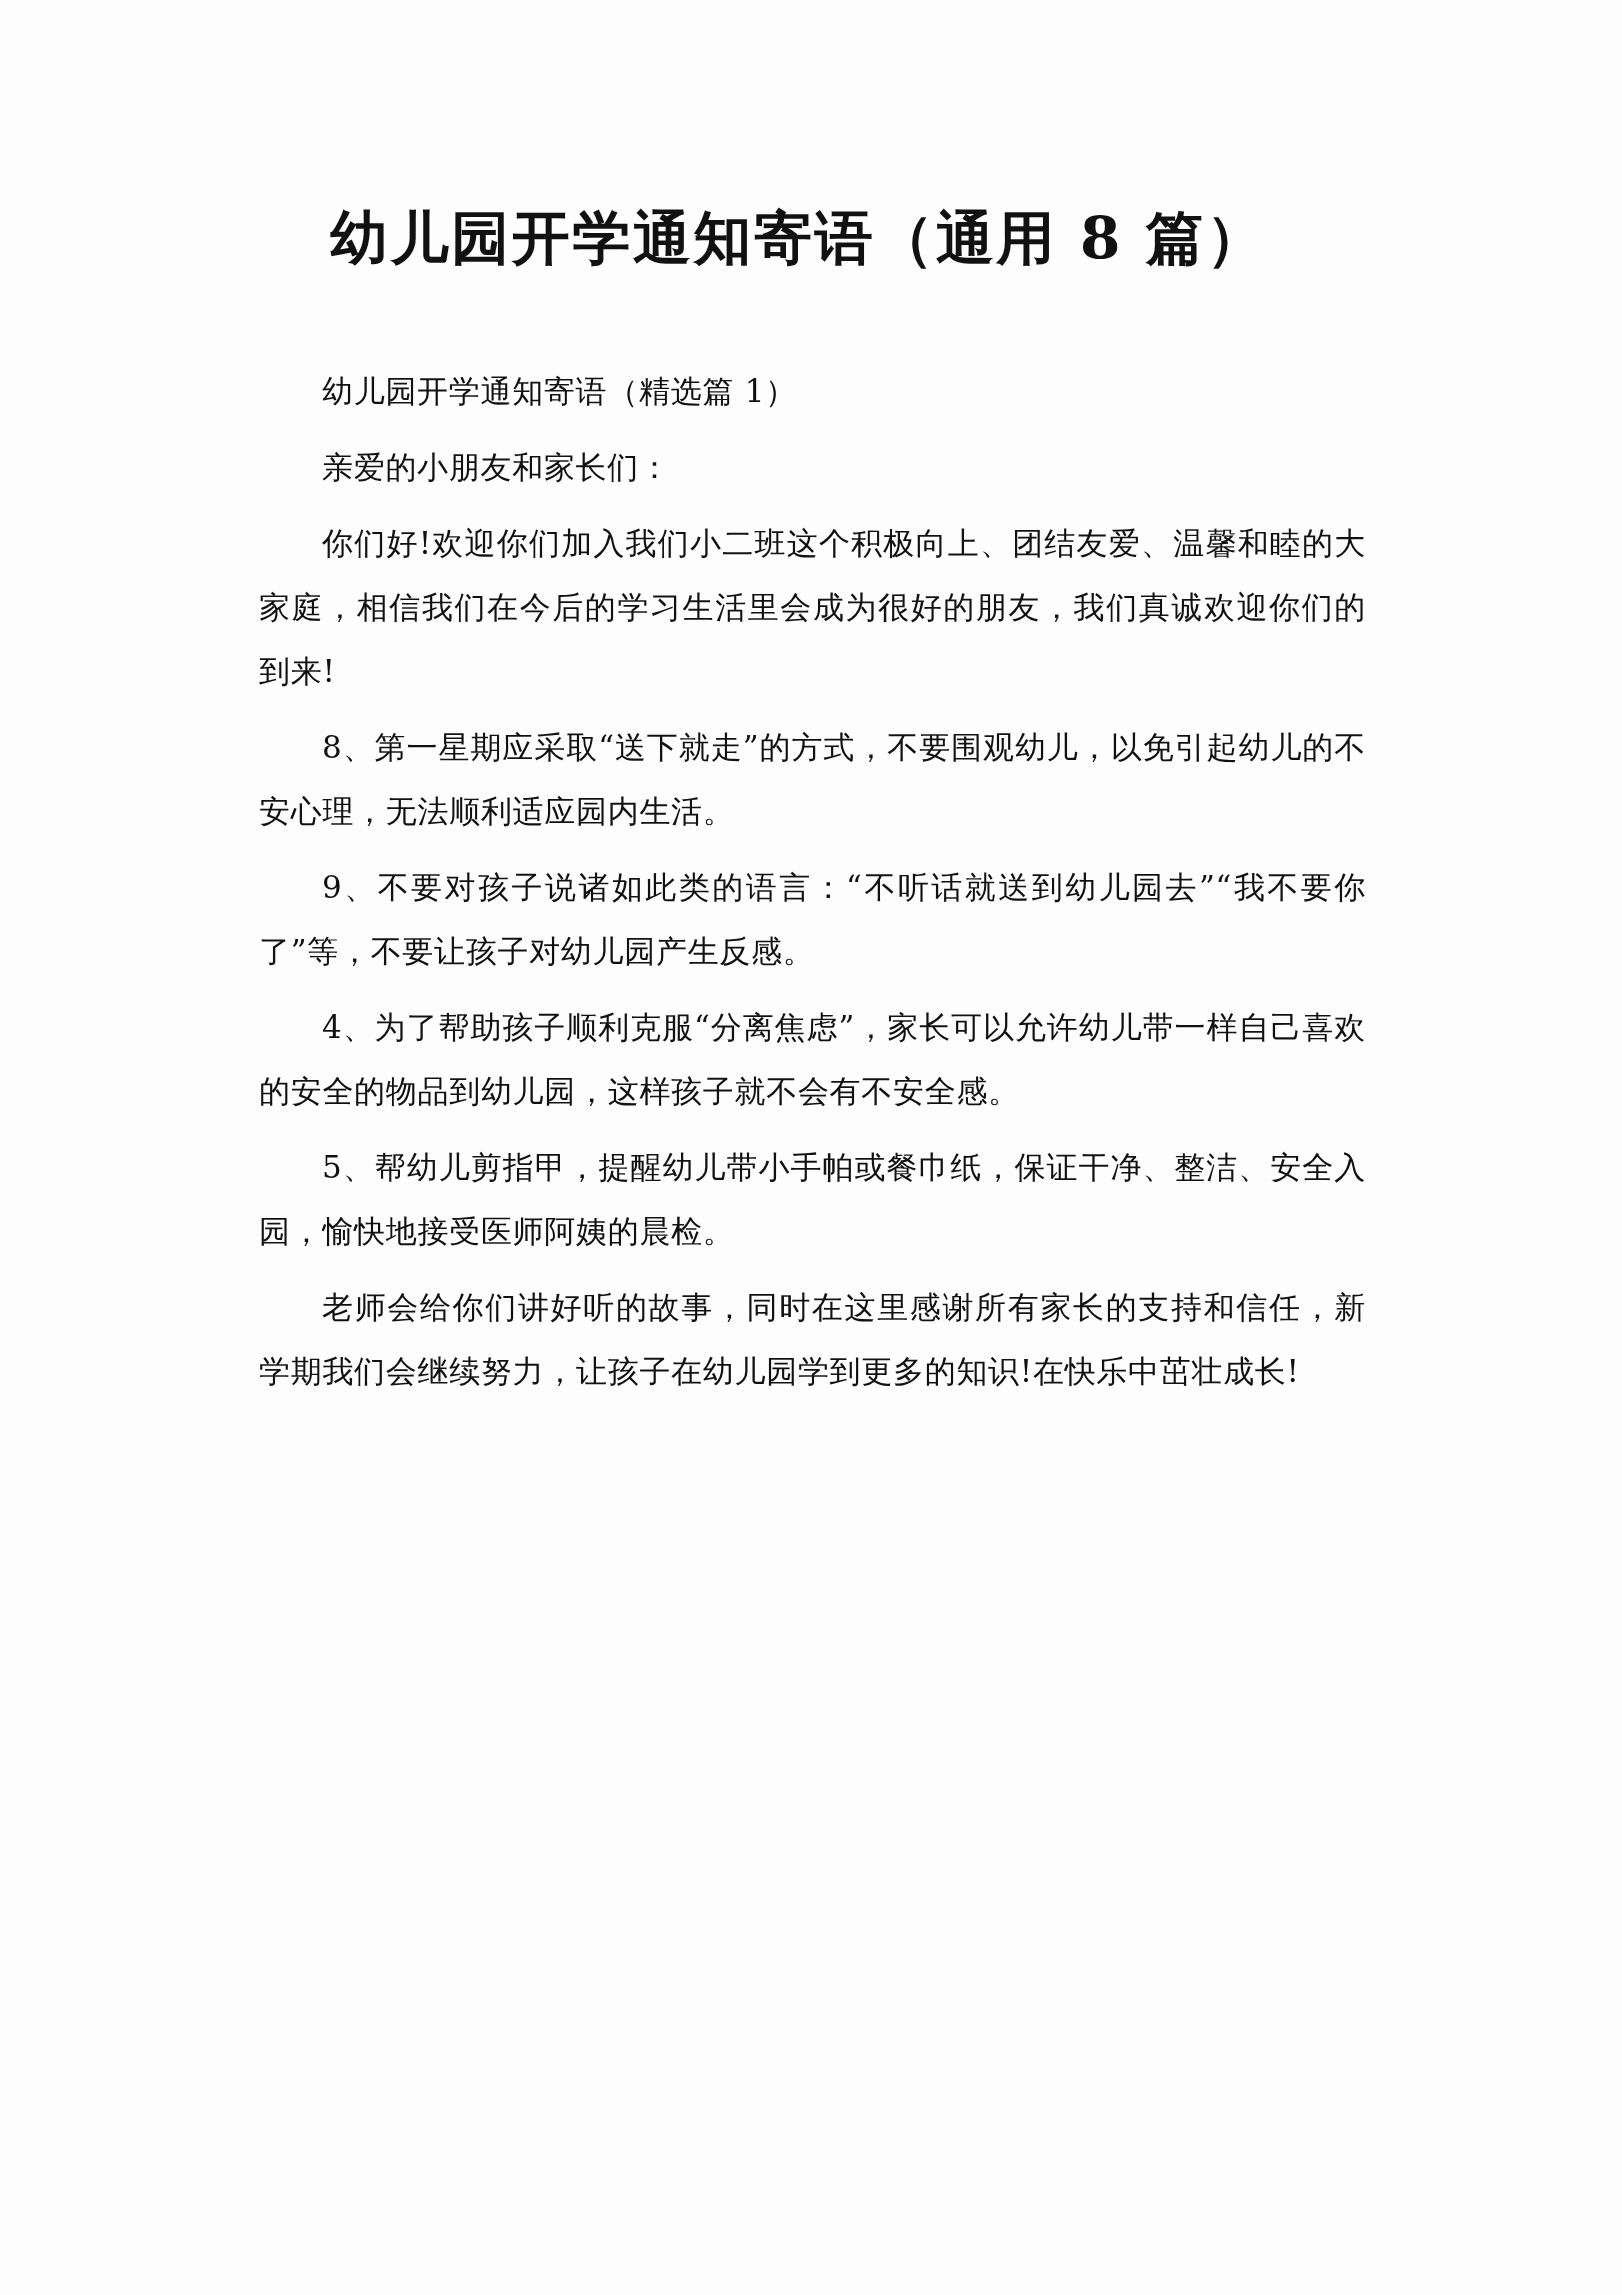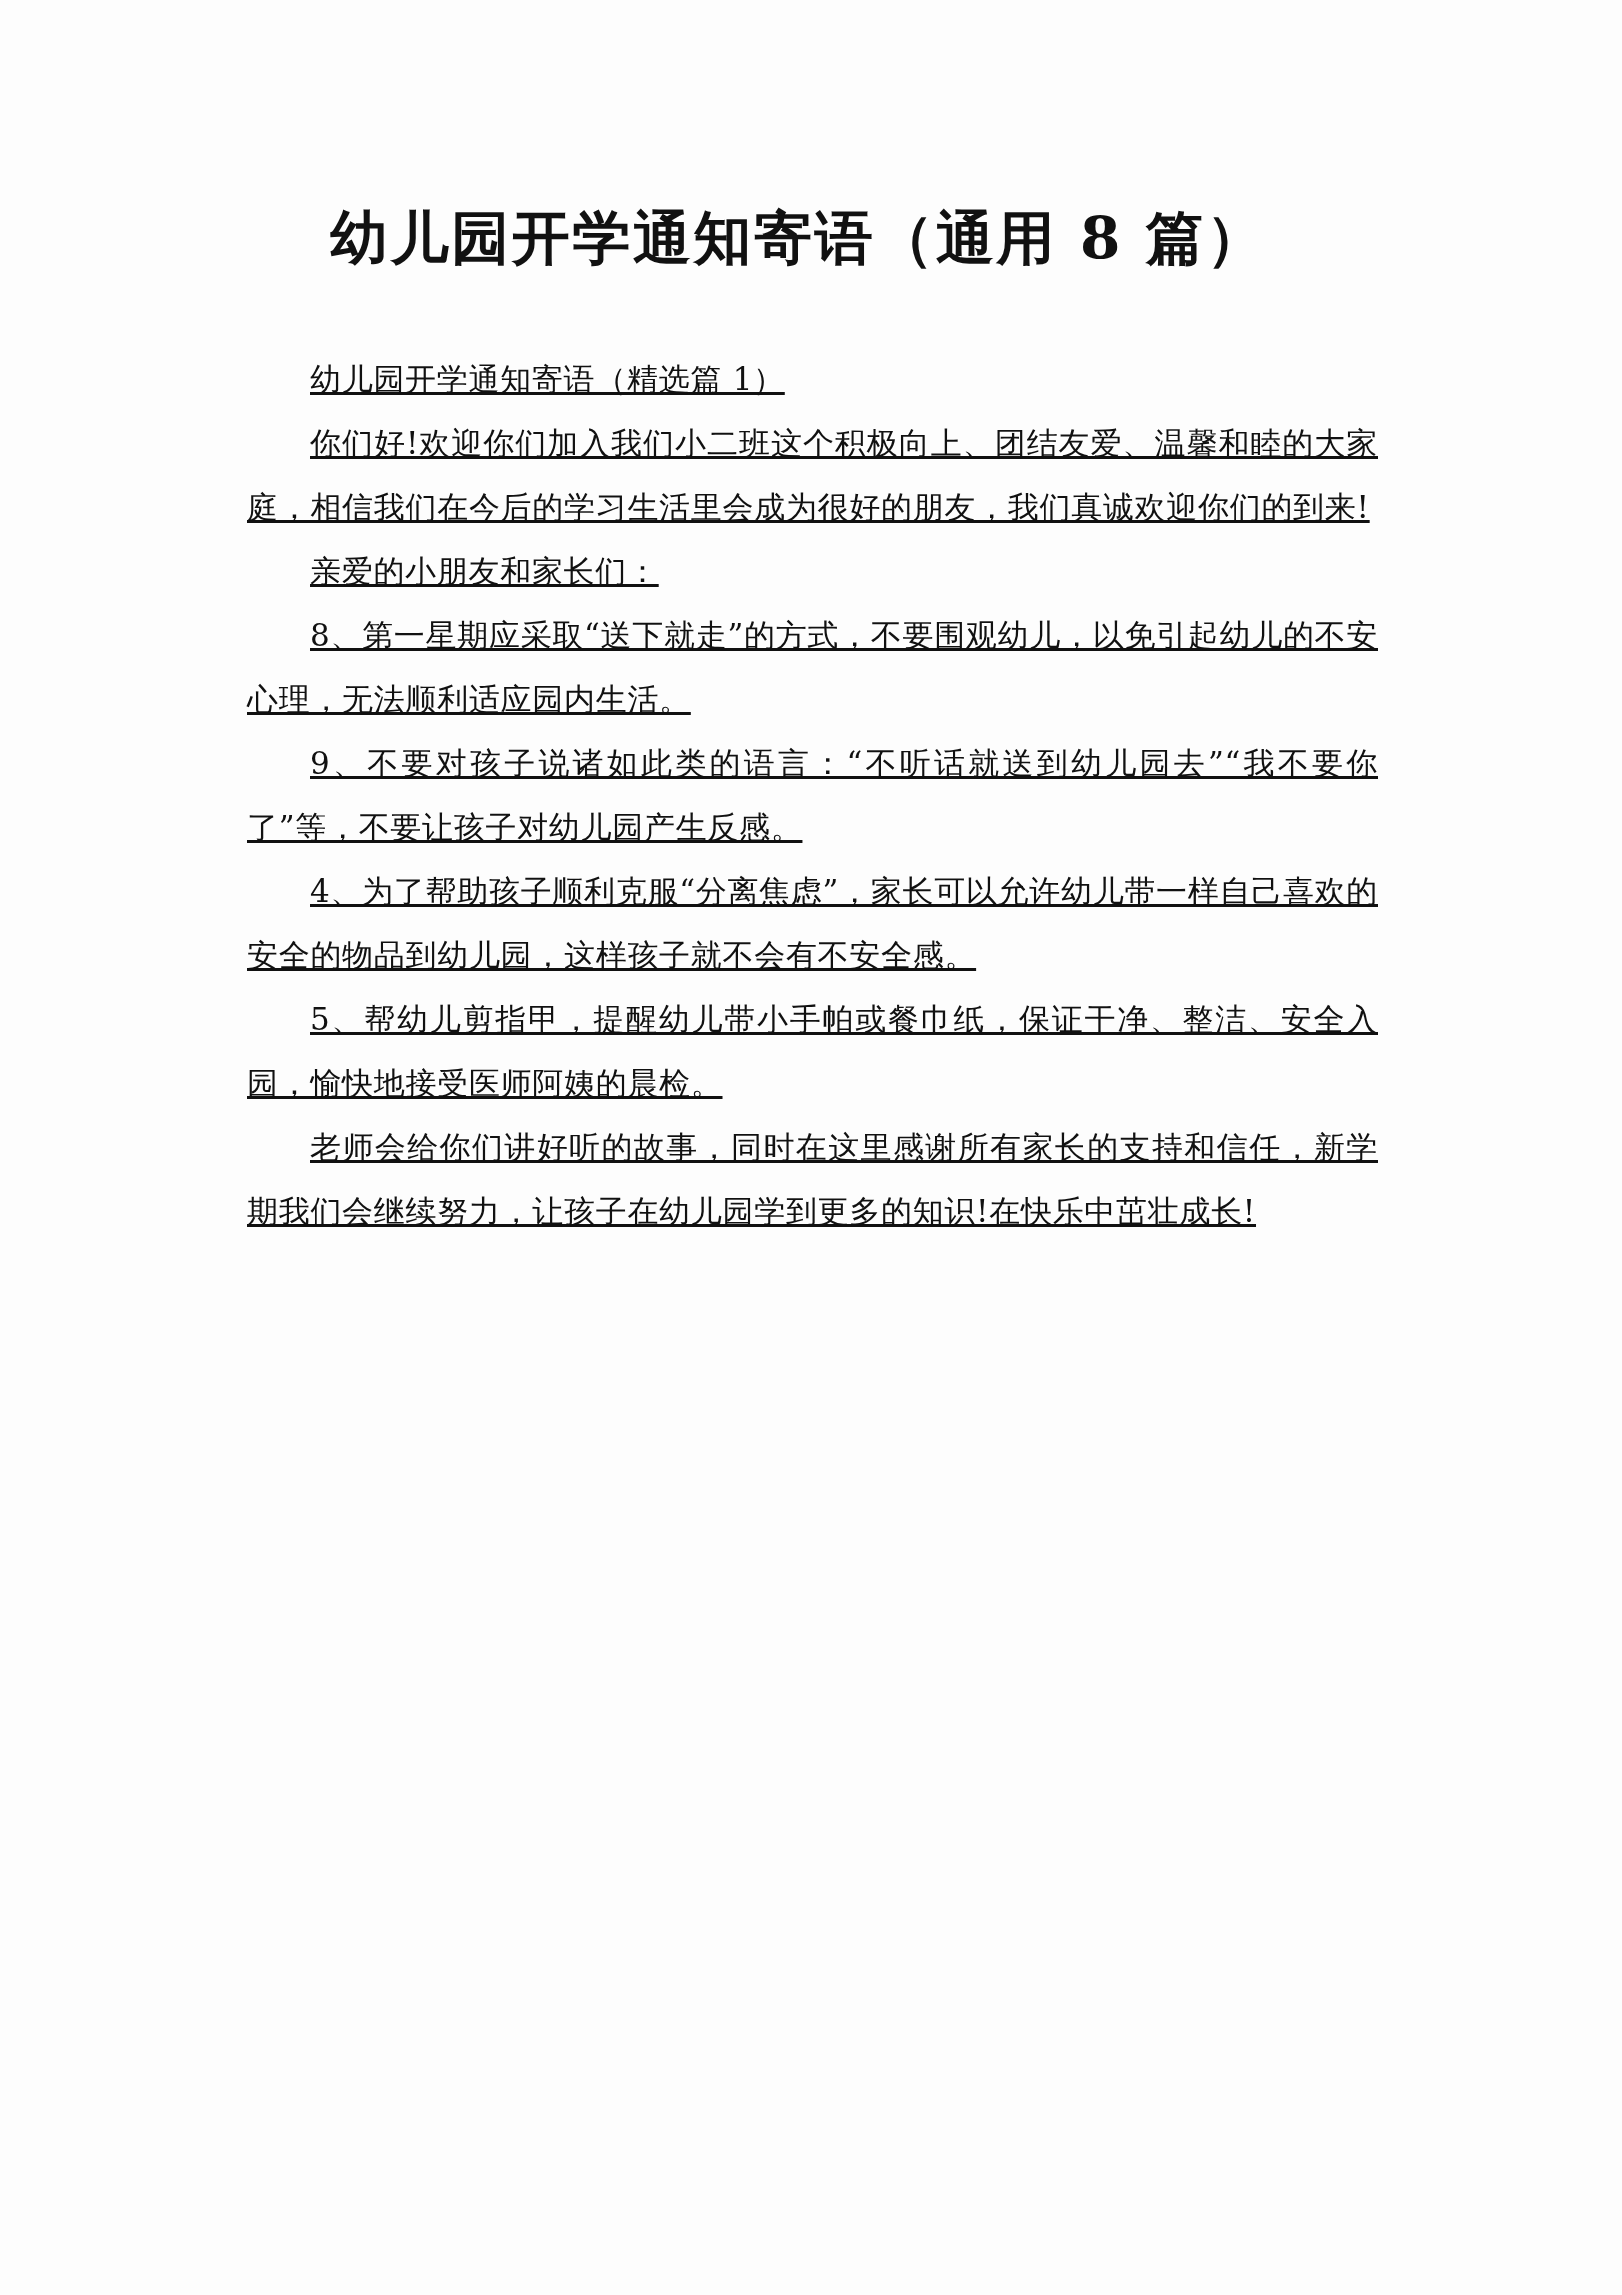--- a/index.html
+++ b/index.html
@@ -40,38 +40,37 @@
       position: absolute;
       left: 247px;
       top: 347px;
       width: 1131px;
       font-size: 31px;
       line-height: 64px;
       letter-spacing: 0.7px;
       text-align: justify;
     }
     .doc-body p {
-      margin: 0;
+      margin: 12px;
       padding: 0;
       text-indent: 63px;
       text-align: justify;
       text-align-last: left;
-      text-decoration: underline;
     }
   </style>
 </head>
 <body>
 
 <div class="page">
   <h1 class="doc-title">幼儿园开学通知寄语（通用 8 篇）</h1>
 
   <div class="doc-body">
     <p>幼儿园开学通知寄语（精选篇 1）</p>
+    <p>亲爱的小朋友和家长们：</p>
     <p>你们好!欢迎你们加入我们小二班这个积极向上、团结友爱、温馨和睦的大家庭，相信我们在今后的学习生活里会成为很好的朋友，我们真诚欢迎你们的到来!</p>
-    <p>亲爱的小朋友和家长们：</p>
     <p>8、第一星期应采取“送下就走”的方式，不要围观幼儿，以免引起幼儿的不安心理，无法顺利适应园内生活。</p>
     <p>9、不要对孩子说诸如此类的语言：“不听话就送到幼儿园去”“我不要你了”等，不要让孩子对幼儿园产生反感。</p>
     <p>4、为了帮助孩子顺利克服“分离焦虑”，家长可以允许幼儿带一样自己喜欢的安全的物品到幼儿园，这样孩子就不会有不安全感。</p>
     <p>5、帮幼儿剪指甲，提醒幼儿带小手帕或餐巾纸，保证干净、整洁、安全入园，愉快地接受医师阿姨的晨检。</p>
     <p>老师会给你们讲好听的故事，同时在这里感谢所有家长的支持和信任，新学期我们会继续努力，让孩子在幼儿园学到更多的知识!在快乐中茁壮成长!</p>
   </div>
 </div>
 
 
 </body></html>

